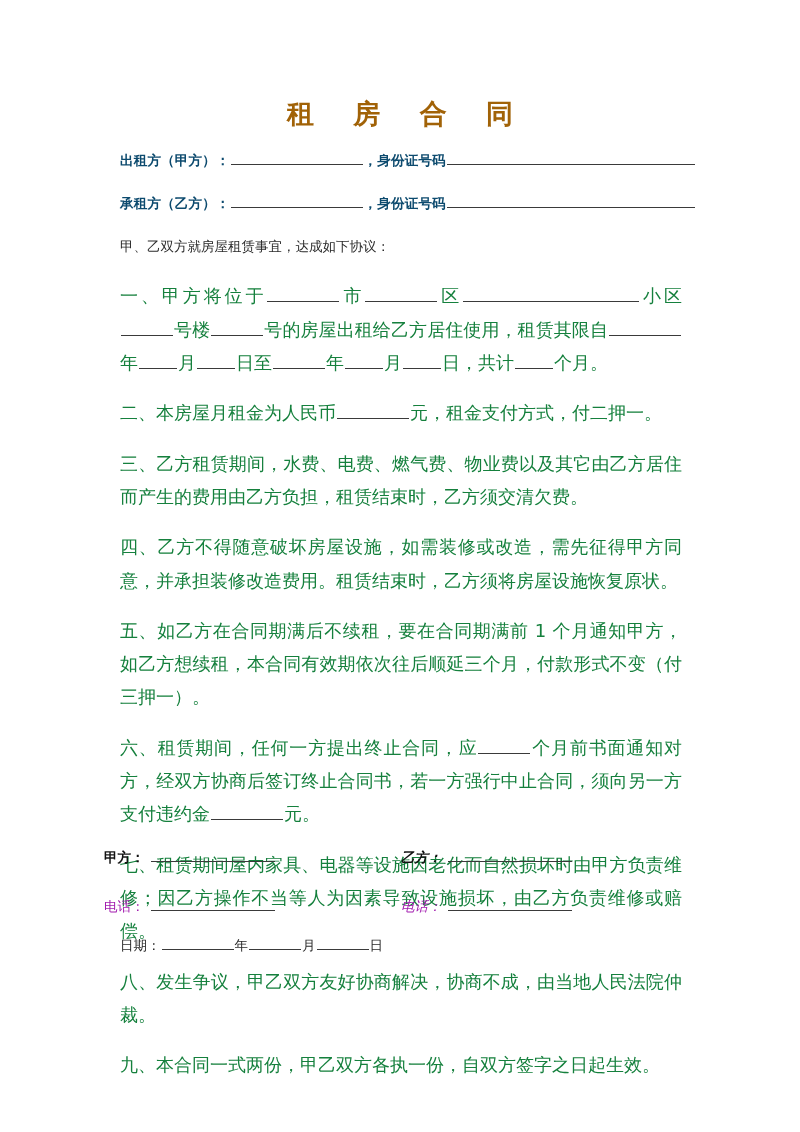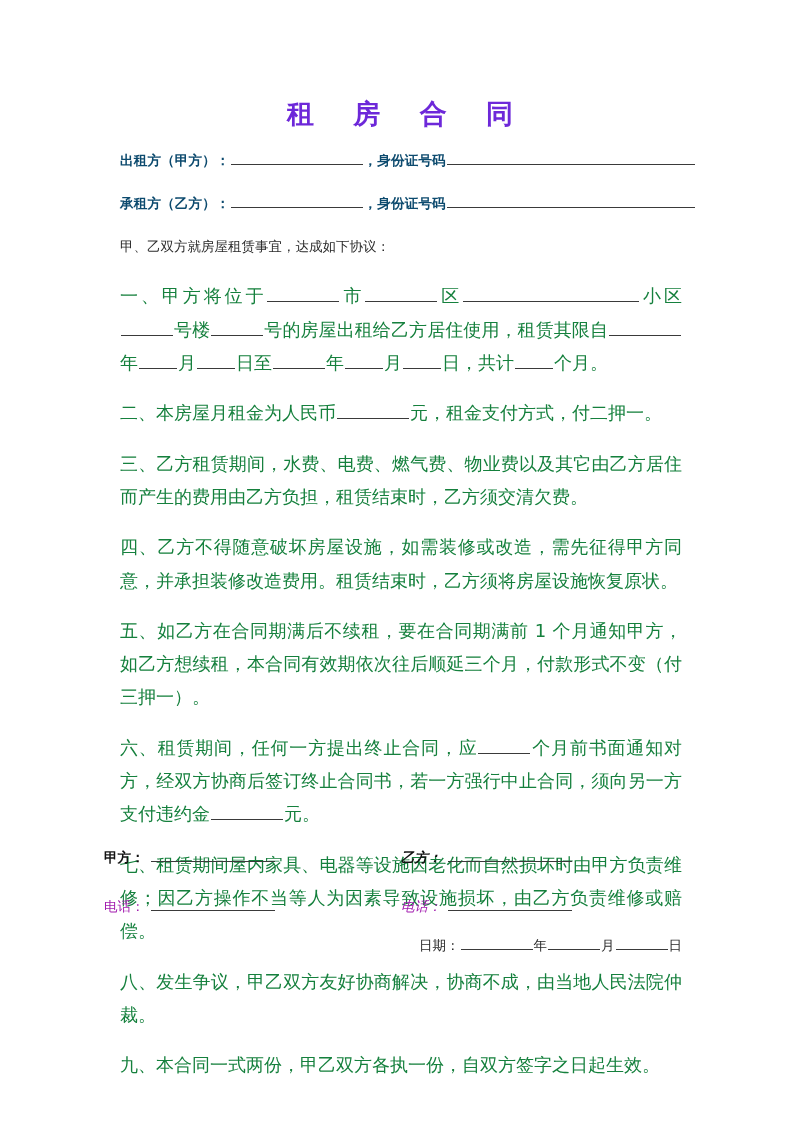--- a/index.html
+++ b/index.html
@@ -28,21 +28,21 @@
   .doc-title {
     position: absolute;
     left: 0;
     top: 96px;
     width: 800px;
     text-align: center;
     font-size: 27px;
     font-weight: 700;
     letter-spacing: 15px;
     text-indent: 15px;
-    color: #6d28d9;
+    color: #a16207;
     line-height: 1.3;
   }
 
   .content {
     position: absolute;
     left: 120px;
     top: 150px;
     width: 562px;
   }
 
@@ -113,21 +113,20 @@
     font-weight: 400;
     color: #a21caf;
   }
   .u-sign { width: 124px; border-bottom: 1px solid #3a3a3a; display:inline-block; height:0.95em; margin-left: 6px; }
 
   .date-row {
     position: absolute;
     left: 120px;
     top: 936px;
     width: 562px;
-    text-align: right;
     font-size: 13.5px;
     color: #2a2a2a;
     white-space: nowrap;
   }
   .date-row .u { vertical-align: baseline; }
 </style>
 </head>
 <body>
 
 <div class="page">

